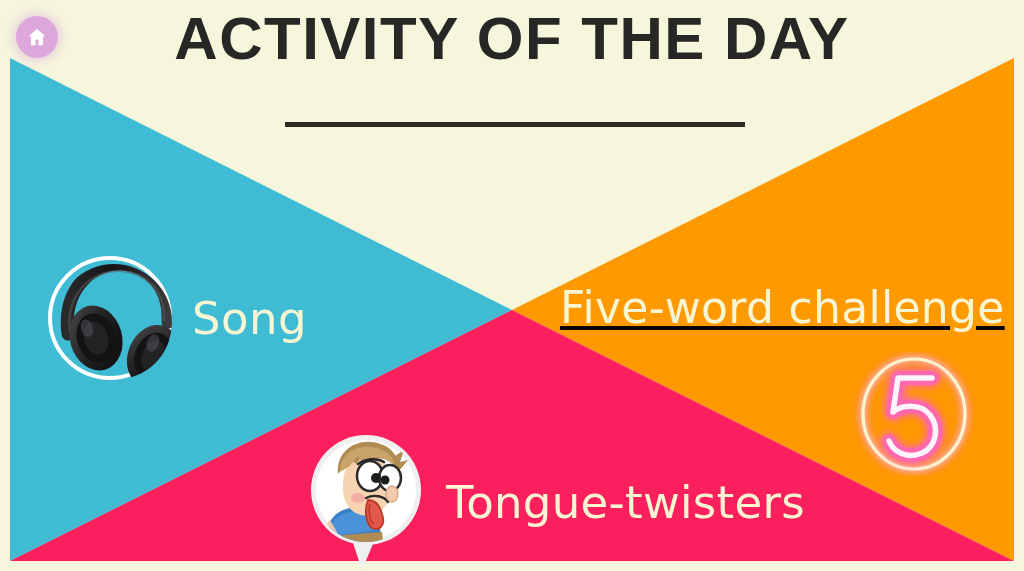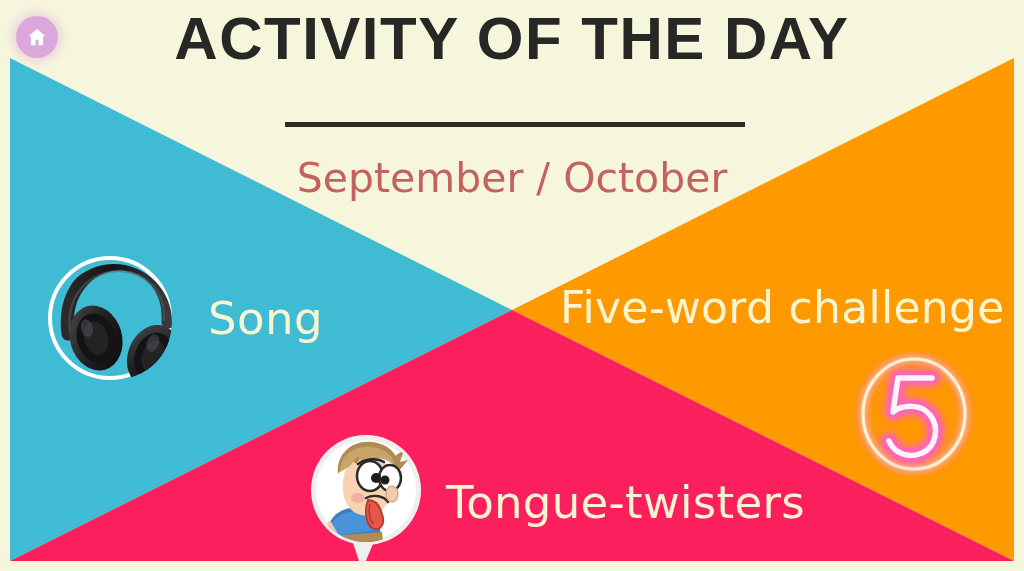--- a/index.html
+++ b/index.html
@@ -98,26 +98,26 @@
   .item-label {
     font-family: "DejaVu Sans", sans-serif;
     color: #f7f5d2;
     white-space: nowrap;
   }
 
   
   #item-song { left: 48px; top: 256px; }
   #item-song .item-label {
     font-size: 45px;
-    margin-left: 36px;
+    margin-left: 20px;
     letter-spacing: 0.5px;
   }
 
   
-  #item-five { left: 560px; top: 282px; }
+  #item-five { left: 560px; top: 282px; text-decoration: underline; }
   #item-five .item-label {
     font-size: 44px;
     letter-spacing: 0.3px;
   }
 
   
   #item-tongue { left: 304px; top: 432px; }
   #item-tongue .item-label {
     font-size: 45px;
     margin-left: 18px;
@@ -173,21 +173,20 @@
   </svg>
 
   <div class="home-btn">
     <svg width="22" height="22" viewBox="0 0 24 24">
       <path d="M12 3.2 L2.8 11.2 h2.6 V21 h5.0 v-6.0 h3.2 V21 h5.0 v-9.8 h2.6 Z" fill="#ffffff"></path>
     </svg>
   </div>
 
   <div class="title">ACTIVITY OF THE DAY</div>
   <div class="divider"></div>
-  <div class="subtitle">September / October</div>
 
   <div class="item" id="item-song">
     <div class="headphone-badge">
       <svg width="124" height="124" viewBox="0 0 124 124">
         <defs>
           <clipPath id="circClip">
             <circle cx="62" cy="62" r="58"></circle>
           </clipPath>
           <linearGradient id="cupGrad" x1="0" y1="0" x2="1" y2="1">
             <stop offset="0%" stop-color="#4a4a4c"></stop>

